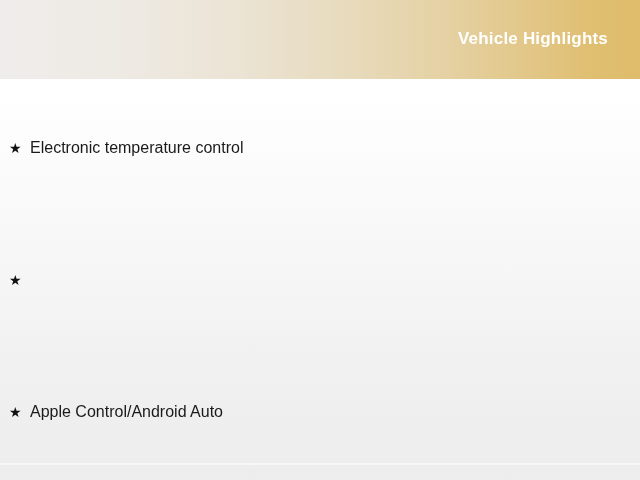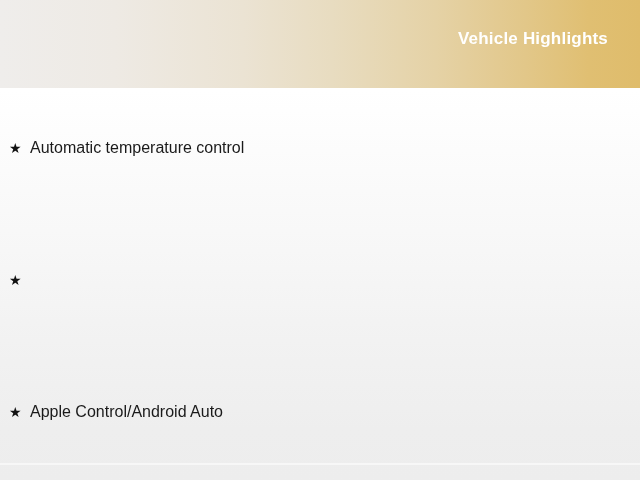--- a/index.html
+++ b/index.html
@@ -28,21 +28,21 @@
                 #ededed 480px);
     box-sizing: border-box;
   }
 
   
   #header {
     position: absolute;
     left: 0;
     top: 0;
     width: 640px;
-    height: 88px;
+    height: 79px;
     background: linear-gradient(to right,
                 #efedeb 0%,
                 #eeeae4 18%,
                 #ebe3d3 38%,
                 #e8dcc0 52%,
                 #e5d2a6 68%,
                 #e2c789 82%,
                 #e0bf72 92%,
                 #dfbc6b 100%);
   }
@@ -114,21 +114,21 @@
 <div id="slide">
 
   <div id="header">
     <div id="header-title">Vehicle Highlights</div>
   </div>
 
   <ul id="bullets">
 
     <li class="bullet-row row-0">
       <span class="bullet-star">★</span>
-      <span class="bullet-text">Automatic temperature control</span>
+      <span class="bullet-text">Electronic temperature control</span>
     </li>
 
     <li class="bullet-row row-1">
       <span class="bullet-star">★</span>
     </li>
 
     <li class="bullet-row row-2">
       <span class="bullet-star">★</span>
       <span class="bullet-text">Apple Control/Android Auto</span>
     </li>

